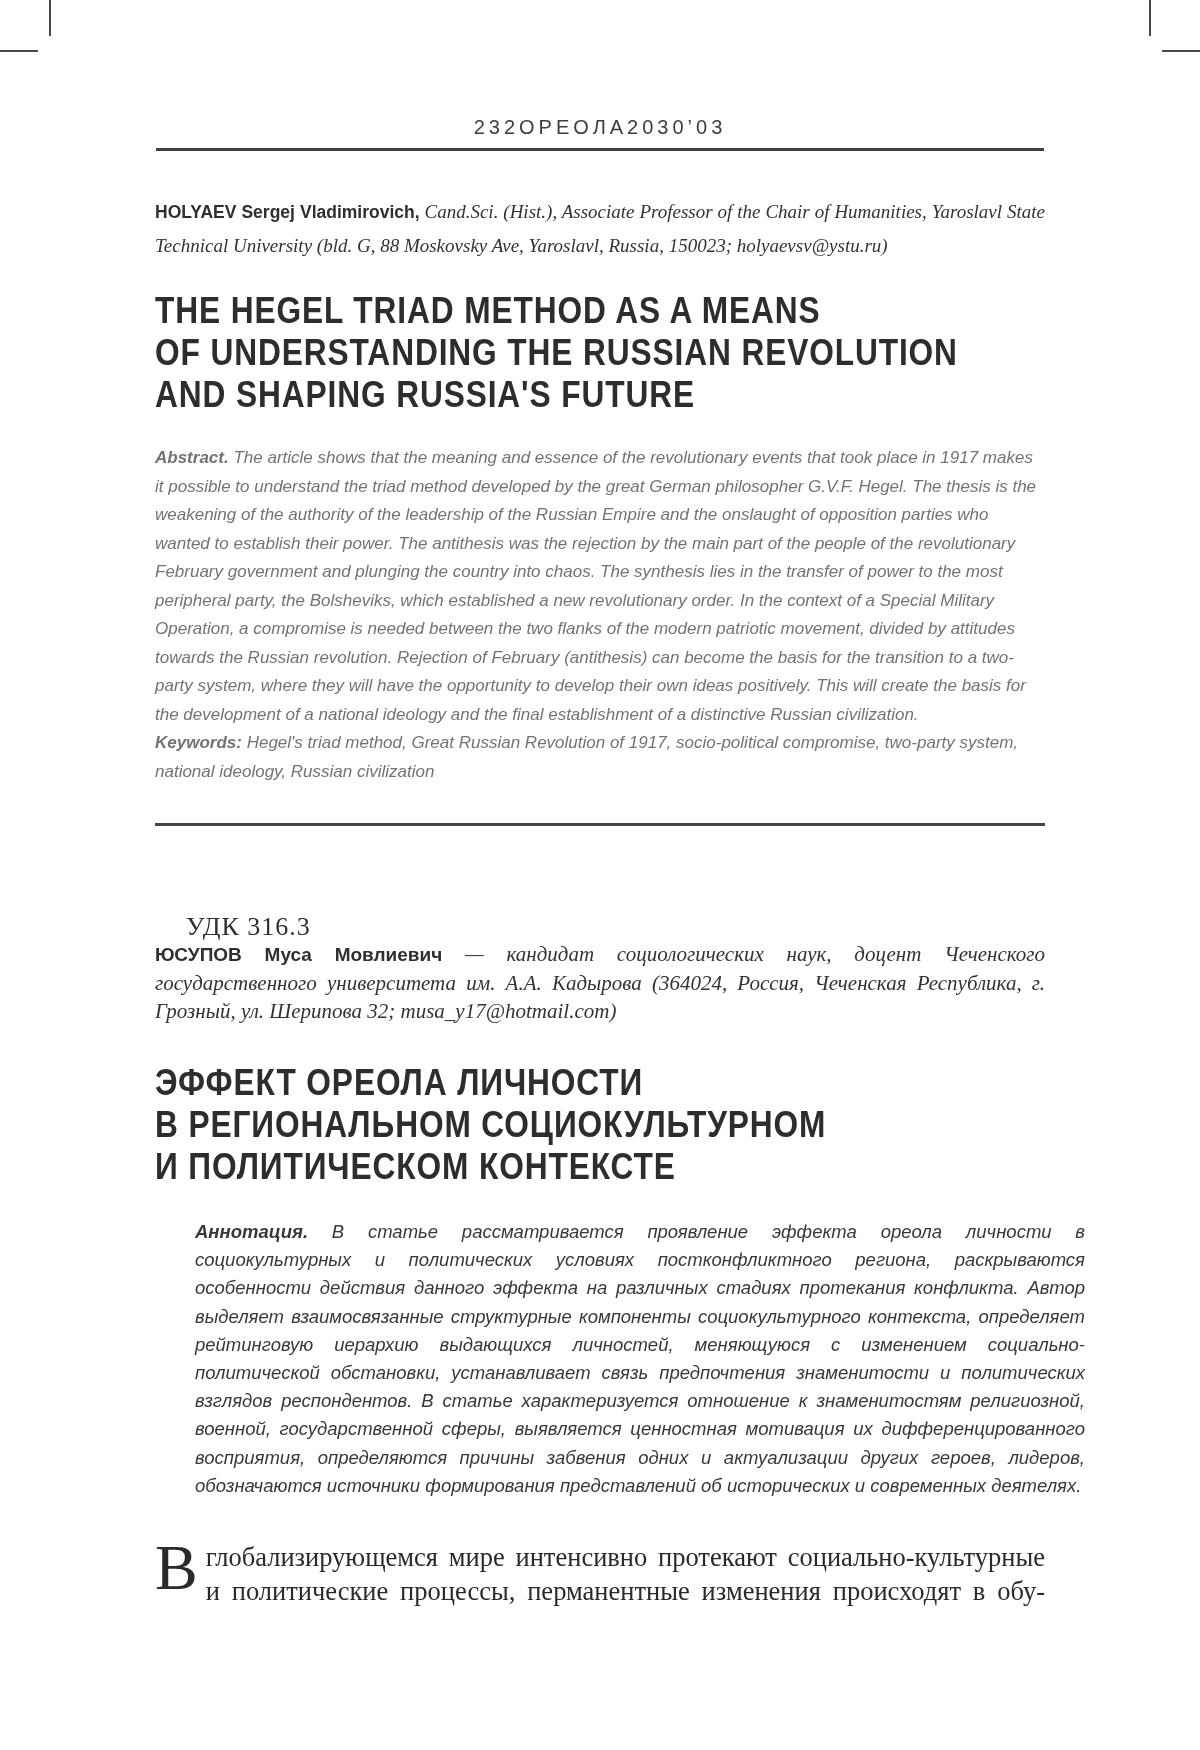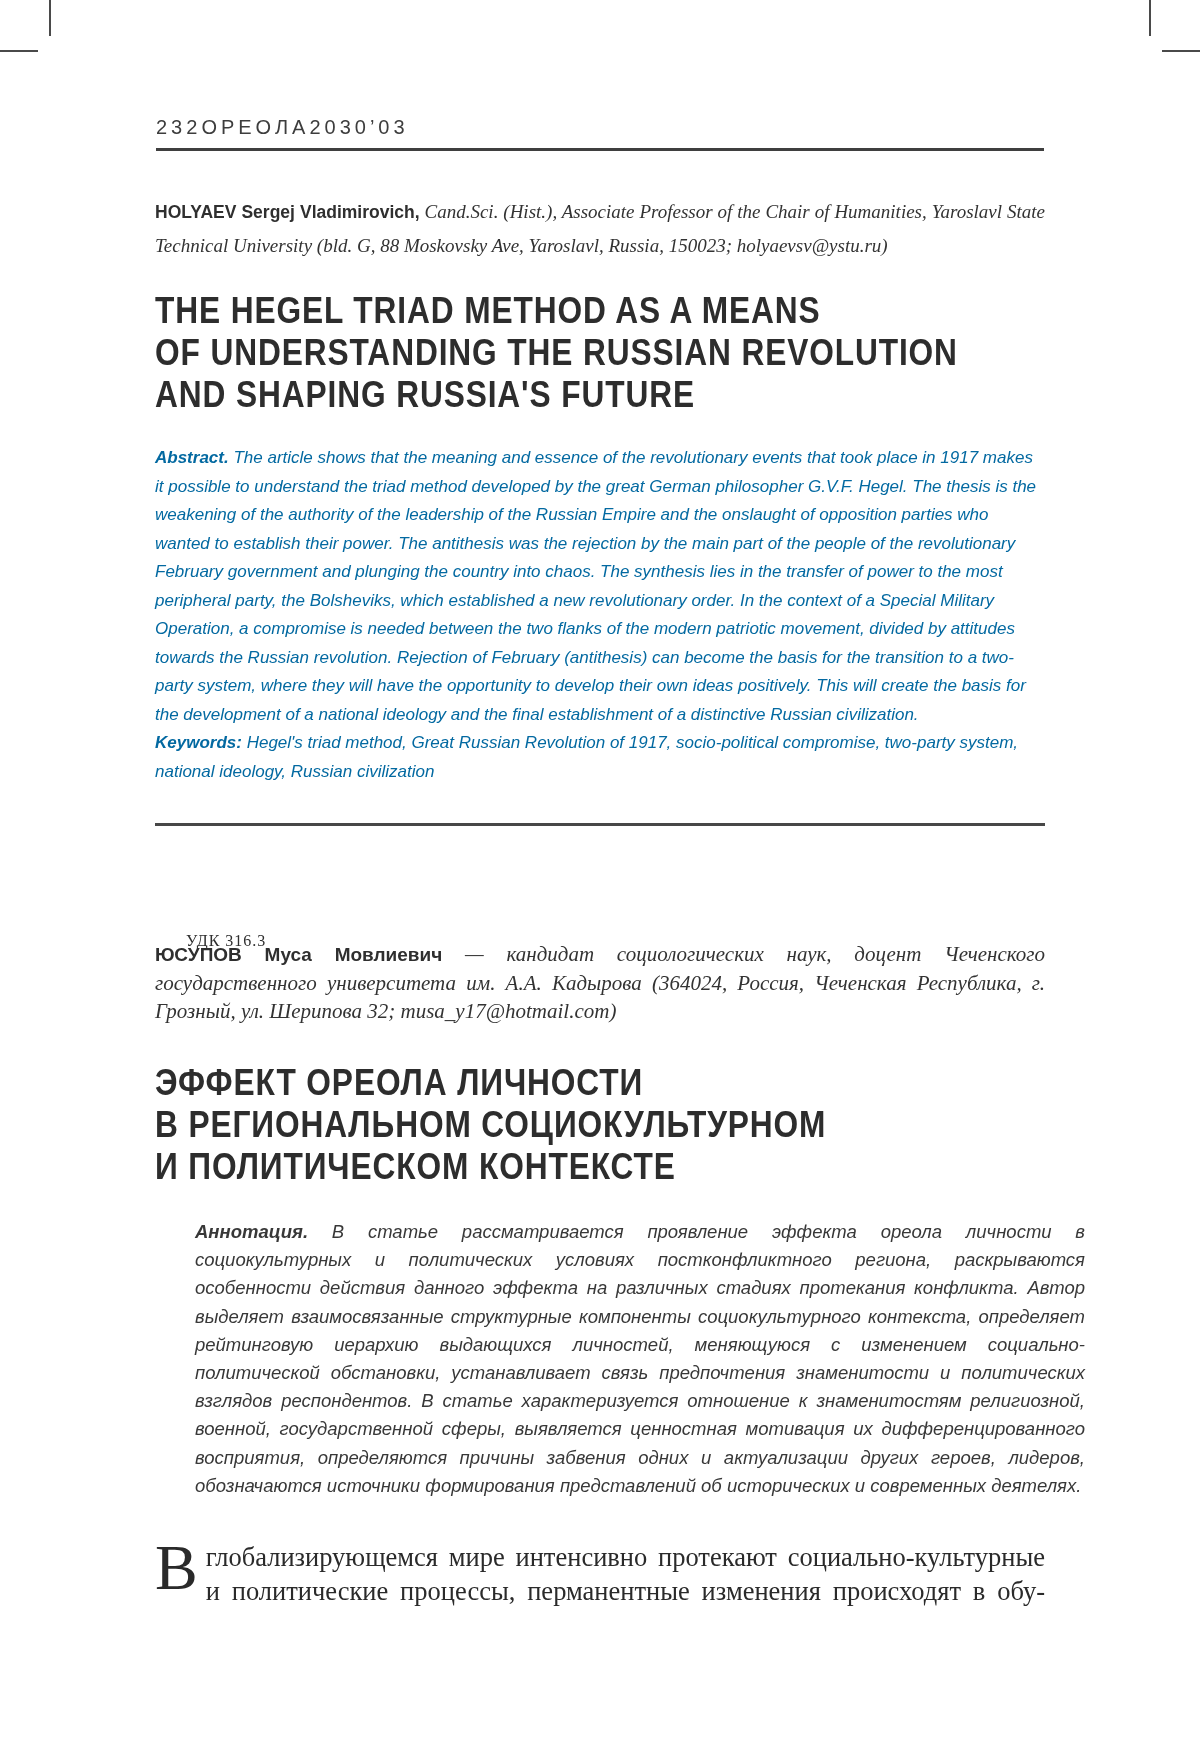--- a/index.html
+++ b/index.html
@@ -15,21 +15,21 @@
   
   .crop{position:absolute;background:#4a4a4a;}
   .crop.tl-v{left:49px;top:0;width:2px;height:36px;}
   .crop.tl-h{left:0;top:50px;width:38px;height:2px;}
   .crop.tr-v{left:1149px;top:0;width:2px;height:36px;}
   .crop.tr-h{left:1162px;top:50px;width:38px;height:2px;}
 
   
   .running-head{
     position:absolute;left:156px;top:116px;width:888px;
-    display:flex;justify-content:flex-start;align-items:baseline;
+    display:flex;justify-content:center;align-items:baseline;
     font-family:"Liberation Sans", sans-serif;
     font-size:20px;letter-spacing:4px;color:#3d3d3d;
   }
   .head-rule{
     position:absolute;left:156px;top:148px;width:888px;height:3px;
     background:#3f3f3f;
   }
 
   
   .author-block{
@@ -50,36 +50,36 @@
     letter-spacing:1px;color:#2d2d2d;
     transform:scaleX(0.88);transform-origin:0 0;
     white-space:nowrap;
   }
   .title-en{top:290px;}
   .title-ru{top:1062px;}
 
   .abstract-block{
     position:absolute;left:155px;top:444px;width:890px;
     font-family:"Liberation Sans", sans-serif;font-style:italic;
-    font-size:17px;line-height:28.5px;color:#0369a1;
+    font-size:17px;line-height:28.5px;color:#737373;
   }
   .abstract-block p{margin:0;}
   .bold-label{font-weight:bold;}
 
   
   .divider{
     position:absolute;left:155px;top:823px;width:890px;height:3px;
     background:#474747;
   }
 
   
   .udk{
-    position:absolute;left:186px;top:932px;
+    position:absolute;left:186px;top:912px;
     font-family:"Liberation Serif", serif;
-    font-size:16px;color:#2f2f2f;letter-spacing:1px;margin:0;
+    font-size:26px;color:#2f2f2f;letter-spacing:1px;margin:0;
   }
   .author-ru{
     position:absolute;left:155px;top:940px;width:890px;
     font-family:"Liberation Serif", serif;font-style:italic;
     font-size:21px;line-height:28px;color:#333333;
     text-align:justify;margin:0;
   }
   .author-ru .author-name{font-size:19px;}
 
   .annotation-block{

